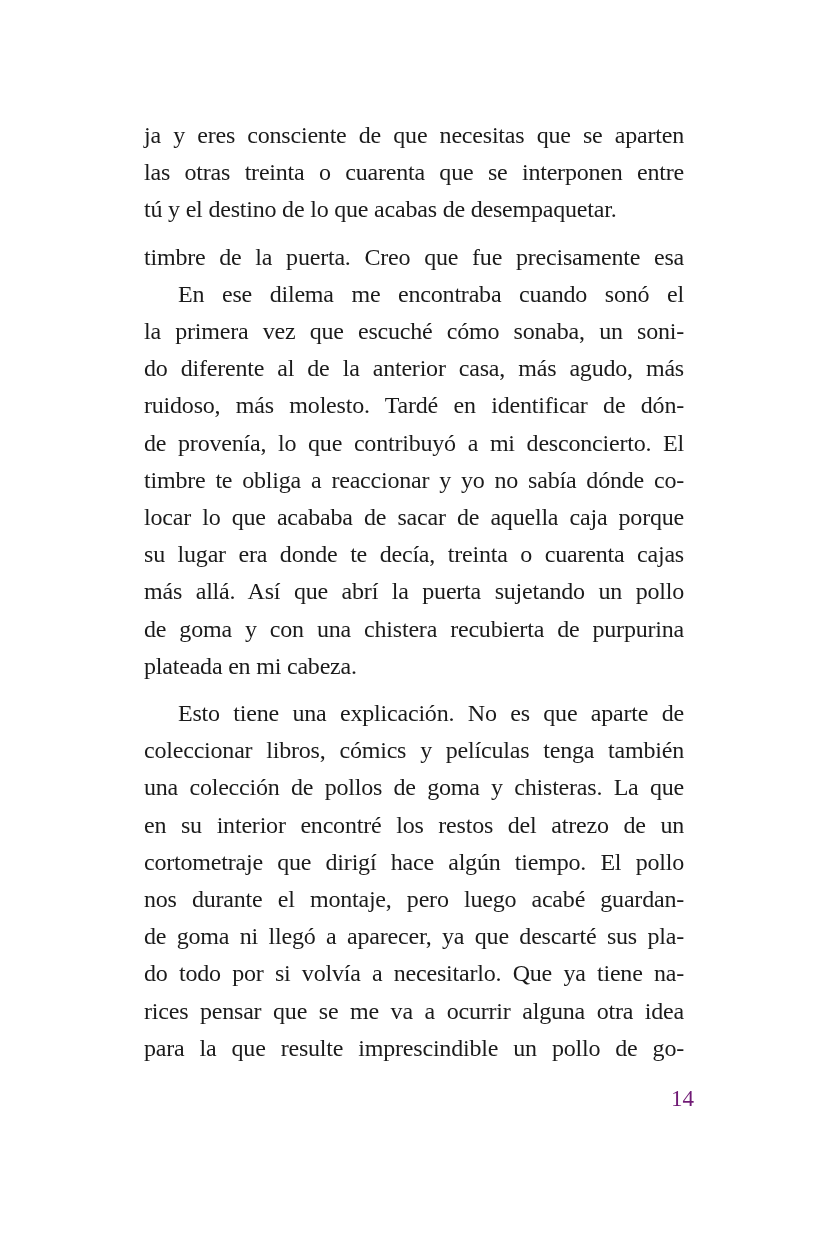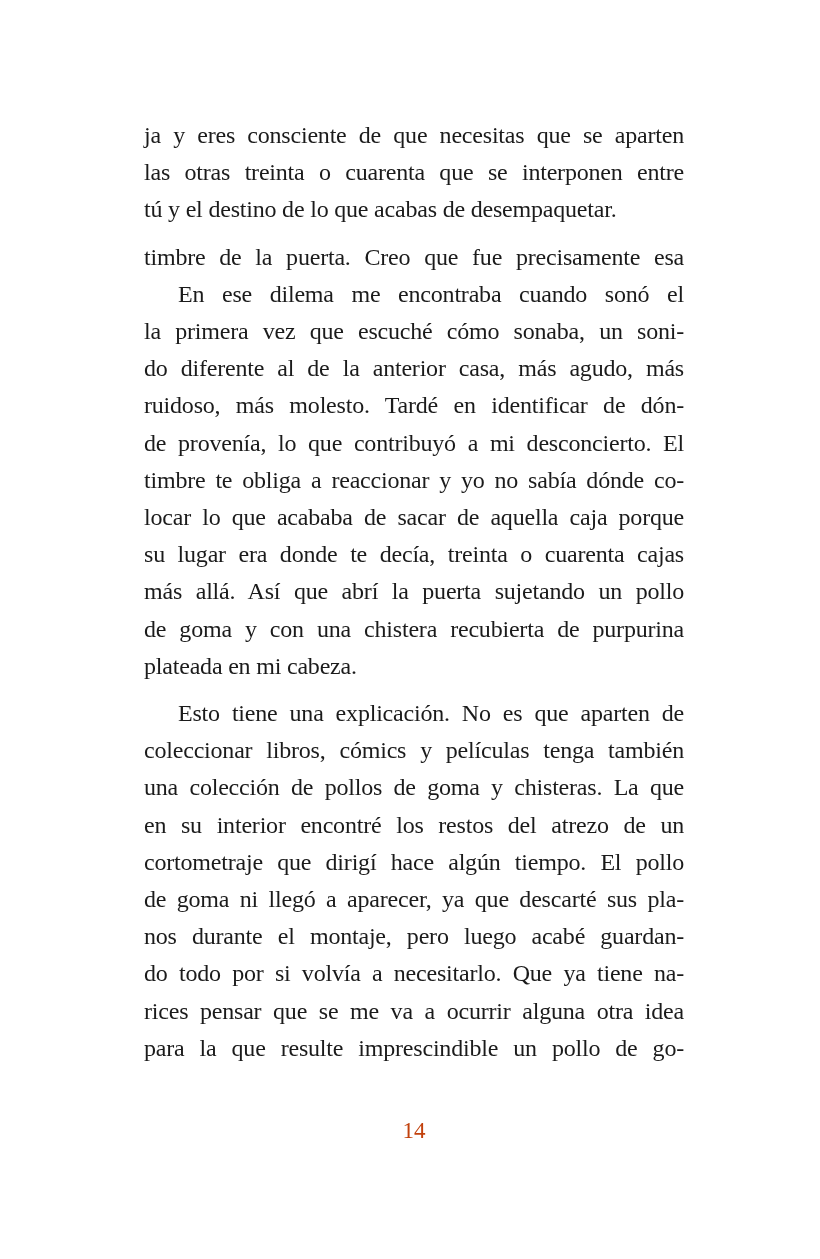--- a/index.html
+++ b/index.html
@@ -45,24 +45,24 @@
     text-align: left;
     text-align-last: left;
     -moz-text-align-last: left;
   }
   .text-line.indent {
     text-indent: 34px;
   }
   .folio {
     position: absolute;
     left: 134px;
-    top: 1116px;
+    top: 1084px;
     width: 560px;
-    text-align: center;
-    color: #c2410c;
+    text-align: right;
+    color: #701a75;
     font-size: 23px;
     line-height: 30px;
     font-variant-numeric: oldstyle-nums;
     font-feature-settings: "onum";
   }
 </style>
 </head>
 <body>
 
 <div class="page">
@@ -80,26 +80,26 @@
         <div class="text-line">ruidoso, más molesto. Tardé en identificar de dón-</div>
         <div class="text-line">de provenía, lo que contribuyó a mi desconcierto. El</div>
         <div class="text-line">timbre te obliga a reaccionar y yo no sabía dónde co-</div>
         <div class="text-line">locar lo que acababa de sacar de aquella caja porque</div>
         <div class="text-line">su lugar era donde te decía, treinta o cuarenta cajas</div>
         <div class="text-line">más allá. Así que abrí la puerta sujetando un pollo</div>
         <div class="text-line">de goma y con una chistera recubierta de purpurina</div>
         <div class="text-line no-stretch">plateada en mi cabeza.</div>
       </div>
       <div class="paragraph">
-        <div class="text-line indent">Esto tiene una explicación. No es que aparten de</div>
+        <div class="text-line indent">Esto tiene una explicación. No es que aparte de</div>
         <div class="text-line">coleccionar libros, cómics y películas tenga también</div>
         <div class="text-line">una colección de pollos de goma y chisteras. La que</div>
         <div class="text-line">en su interior encontré los restos del atrezo de un</div>
         <div class="text-line">cortometraje que dirigí hace algún tiempo. El pollo</div>
+        <div class="text-line">nos durante el montaje, pero luego acabé guardan-</div>
         <div class="text-line">de goma ni llegó a aparecer, ya que descarté sus pla-</div>
-        <div class="text-line">nos durante el montaje, pero luego acabé guardan-</div>
         <div class="text-line">do todo por si volvía a necesitarlo. Que ya tiene na-</div>
         <div class="text-line">rices pensar que se me va a ocurrir alguna otra idea</div>
         <div class="text-line">para la que resulte imprescindible un pollo de go-</div>
       </div>
     </div>
   <div class="folio">14</div>
 </div>
 
 </body></html>

